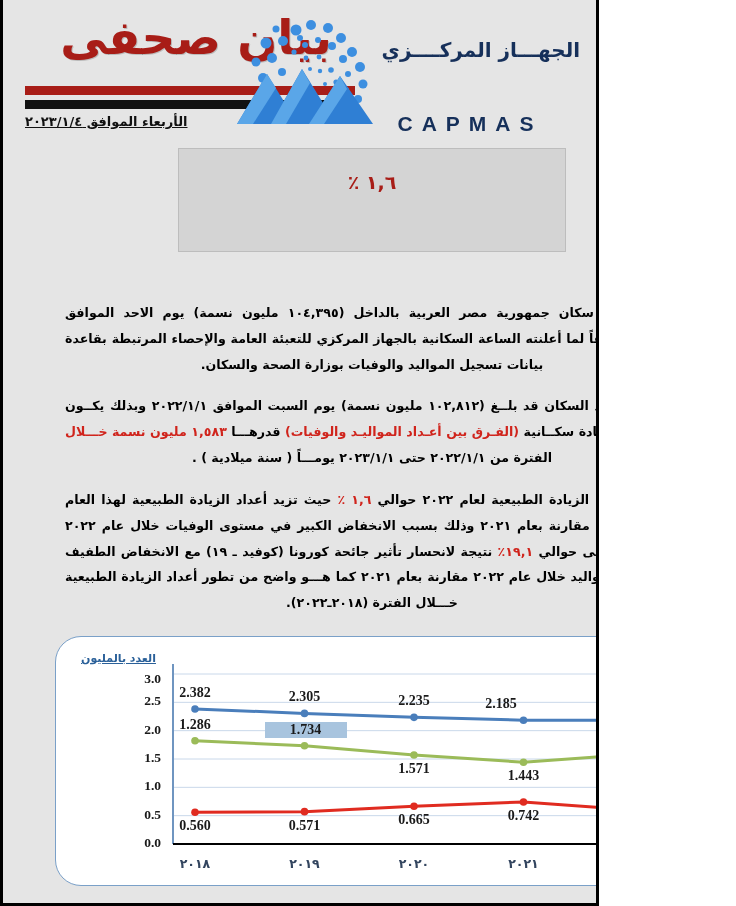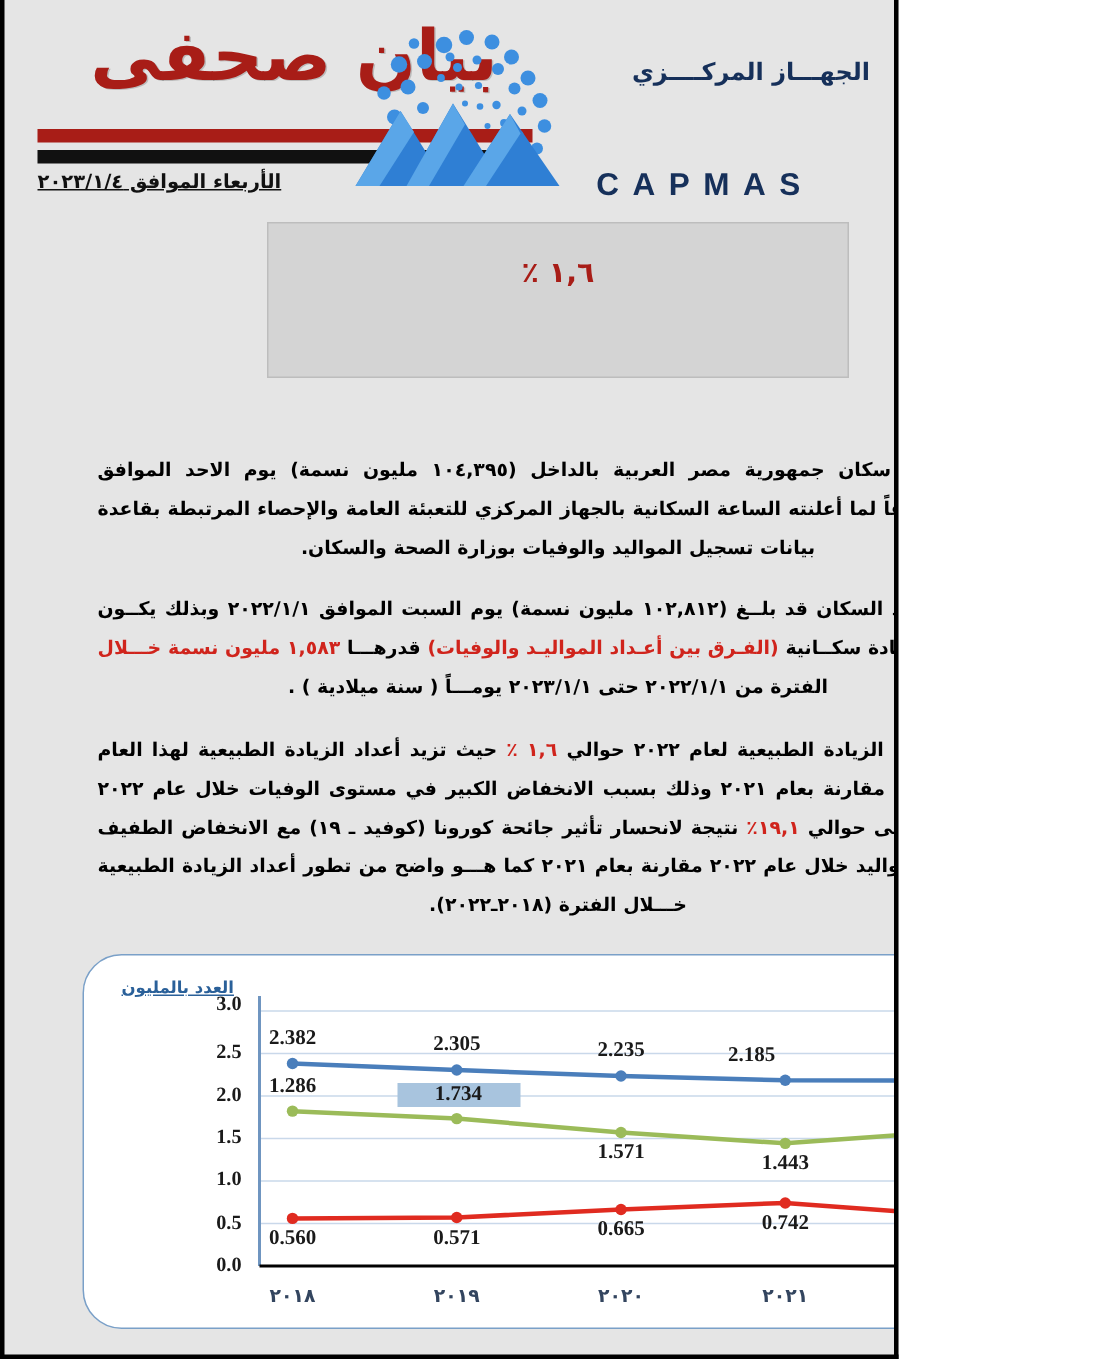--- a/index.html
+++ b/index.html
@@ -82,21 +82,21 @@
   }
   .logo-svg { position: absolute; left: 10px; top: 2px; }
   .logo-ar {
     position: absolute;
     right: 6px;
     top: 26px;
     width: 220px;
     text-align: right;
     direction: rtl;
     color: #16305a;
-    font-size: 16px;
+    font-size: 20px;
     font-weight: bold;
     line-height: 1.28;
     font-family: "DejaVu Sans", sans-serif;
   }
   .logo-capmas {
     position: absolute;
     right: 6px;
     top: 100px;
     width: 220px;
     text-align: center;
@@ -340,21 +340,21 @@
         <circle cx="468.5" cy="165.95333333333332" r="3.8" fill="#e02b20"></circle>
         <circle cx="578" cy="174" r="3.8" fill="#e02b20"></circle>
       </svg>
     <div id="chart-overlay">
         <div class="ytick" style="left: 60px; top: 199px;">0.0</div>
         <div class="ytick" style="left: 60px; top: 170.667px;">0.5</div>
         <div class="ytick" style="left: 60px; top: 142.333px;">1.0</div>
         <div class="ytick" style="left: 60px; top: 114px;">1.5</div>
         <div class="ytick" style="left: 60px; top: 85.6667px;">2.0</div>
         <div class="ytick" style="left: 60px; top: 57.3333px;">2.5</div>
-        <div class="ytick" style="left: 60px; top: 25px;">3.0</div>
+        <div class="ytick" style="left: 60px; top: 35px;">3.0</div>
         <div class="xtick" style="left: 95px; top: 220px;">٢٠١٨</div>
         <div class="xtick" style="left: 204.5px; top: 220px;">٢٠١٩</div>
         <div class="xtick" style="left: 314px; top: 220px;">٢٠٢٠</div>
         <div class="xtick" style="left: 423.5px; top: 220px;">٢٠٢١</div>
         <div class="xtick" style="left: 533px; top: 220px;">٢٠٢٢</div>
         <div class="dlabel" style="left: 100px; top: 49.02px;">2.382</div>
         <div class="dlabel" style="left: 209.5px; top: 53.3833px;">2.305</div>
         <div class="dlabel" style="left: 319px; top: 57.35px;">2.235</div>
         <div class="dlabel" style="left: 406px; top: 60.1833px;">2.185</div>
         <div class="dlabel" style="left: 538px; top: 60.2967px;">2.183</div>

